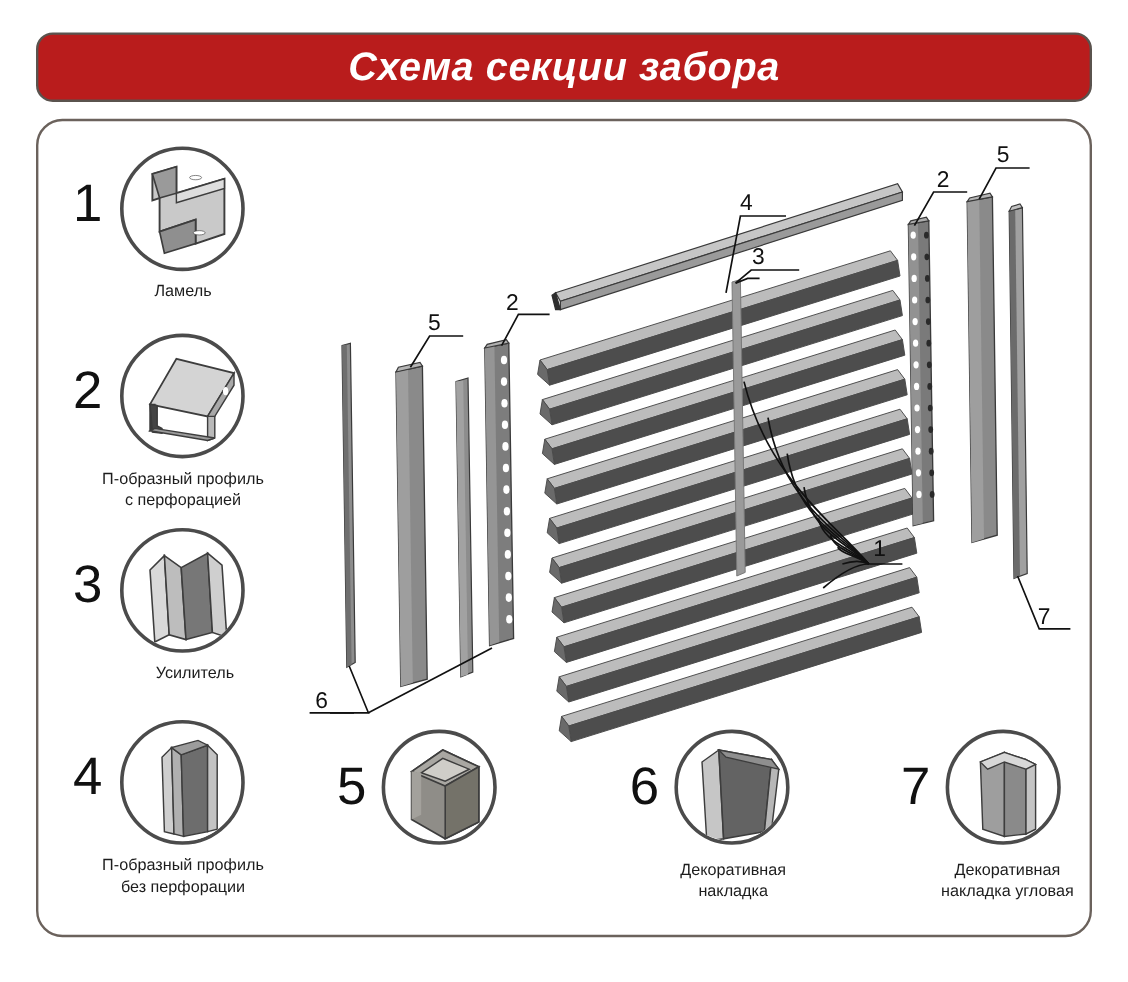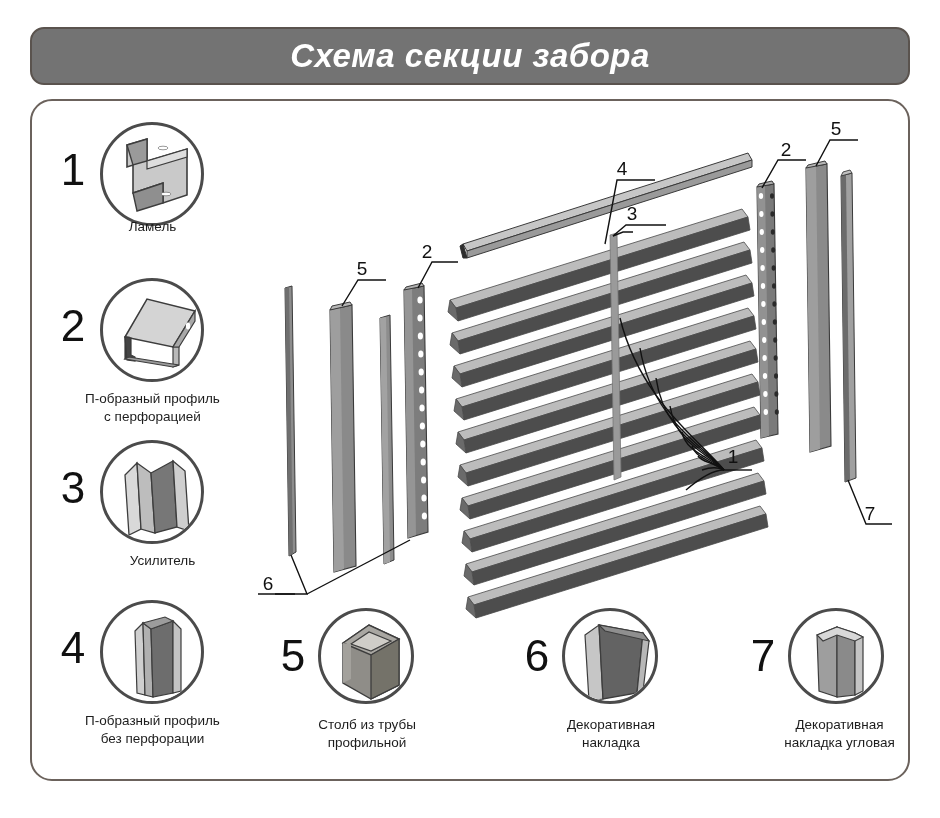--- a/index.html
+++ b/index.html
@@ -8,21 +8,21 @@
     background:#ffffff;
     font-family:"Liberation Sans","DejaVu Sans",sans-serif;
     overflow:hidden;
     position:relative;
   }
   .page{position:absolute;inset:0;}
 
   
   .banner{
     position:absolute;left:30px;top:27px;width:880px;height:58px;
-    background:#737373;
+    background:#b91c1c;
     border:2px solid #5a534e;
     border-radius:14px;
     display:flex;align-items:center;justify-content:center;
     box-sizing:border-box;
   }
   .banner-title{
     color:#ffffff;
     font-size:33px;
     font-weight:bold;
     font-style:italic;
@@ -96,21 +96,21 @@
     <div class="legend-circle lc-left" style="left:50px;top:0;">
       <svg viewBox="0 0 104 104" width="104" height="104">
         <polygon points="24,20 44,14 44,36 84,24 84,70 60,78 60,58 30,68 30,40 24,42" fill="#c9c9c9" stroke="#3d3d3d" stroke-width="1.6"></polygon>
         <polygon points="24,20 44,14 44,36 30,40" fill="#9a9a9a" stroke="#3d3d3d" stroke-width="1.4"></polygon>
         <polygon points="44,36 84,24 84,32 44,44" fill="#dedede" stroke="#3d3d3d" stroke-width="1.2"></polygon>
         <polygon points="30,68 60,58 60,78 34,86" fill="#8f8f8f" stroke="#3d3d3d" stroke-width="1.4"></polygon>
         <ellipse cx="60" cy="23" rx="5" ry="1.8" fill="#ffffff" stroke="#555" stroke-width=".6"></ellipse>
         <ellipse cx="63" cy="69" rx="5" ry="1.8" fill="#ffffff" stroke="#555" stroke-width=".6"></ellipse>
       </svg>
     </div>
-    <div class="legend-label" style="left:30px;top:96px;width:145px;">Ламель</div>
+    <div class="legend-label" style="left:30px;top:112px;width:145px;">Ламель</div>
   </div>
 
   <div class="legend-item" style="left:50px;top:278px;width:205px;height:152px;">
     <div class="legend-num ln-left">2</div>
     <div class="legend-circle lc-left" style="left:50px;top:0;">
       <svg viewBox="0 0 104 104" width="104" height="104">
         <polygon points="22,56 44,18 92,30 70,66" fill="#d4d4d4" stroke="#3d3d3d" stroke-width="1.5"></polygon>
         <polygon points="22,56 26,56 26,76 22,78" fill="#3a3a3a" stroke="#3a3a3a" stroke-width="1.2"></polygon>
         <polygon points="22,56 28,57 28,74 32,76 32,80 24,79" fill="#444" stroke="#3a3a3a" stroke-width="1.2"></polygon>
         <polygon points="70,66 76,66 76,84 70,86" fill="#b9b9b9" stroke="#3d3d3d" stroke-width="1.2"></polygon>
@@ -157,22 +157,20 @@
     <div class="legend-num" style="left:0;top:26px;width:42px;text-align:center;">5</div>
     <div class="legend-circle lc-bot" style="left:46px;top:0;">
       <svg viewBox="0 0 96 96" width="96" height="96">
         <polygon points="22,32 48,14 78,28 78,74 50,88 22,72" fill="#8f8d88" stroke="#3d3d3d" stroke-width="1.4"></polygon>
         <polygon points="22,32 48,14 78,28 50,44" fill="#a9a7a2" stroke="#3d3d3d" stroke-width="1.4"></polygon>
         <polygon points="30,33 48,21 70,30 50,40" fill="#cfcdc8" stroke="#3d3d3d" stroke-width="1.2"></polygon>
         <polygon points="50,44 78,28 78,74 50,88" fill="#747269" stroke="#3d3d3d" stroke-width="1.3"></polygon>
         <polygon points="22,32 30,33 30,68 22,72" fill="#a3a19c" stroke="none"></polygon>
       </svg>
     </div>
-    <div class="legend-label" style="left:20px;top:108px;width:150px;">Столб из трубы
-профильной</div>
   </div>
 
   <div class="legend-item" style="left:516px;top:608px;width:200px;height:150px;">
     <div class="legend-num" style="left:0;top:26px;width:42px;text-align:center;">6</div>
     <div class="legend-circle lc-bot" style="left:46px;top:0;">
       <svg viewBox="0 0 96 96" width="96" height="96">
         <polygon points="18,22 36,12 80,22 72,84 28,92" fill="#ffffff" stroke="none"></polygon>
         <polygon points="20,24 34,14 38,88 24,90" fill="#c6c6c6" stroke="#3d3d3d" stroke-width="1.2"></polygon>
         <polygon points="34,14 78,22 72,82 38,88" fill="#636363" stroke="#3d3d3d" stroke-width="1.3"></polygon>
         <polygon points="78,22 84,30 78,80 72,82" fill="#b7b7b7" stroke="#3d3d3d" stroke-width="1.2"></polygon>

